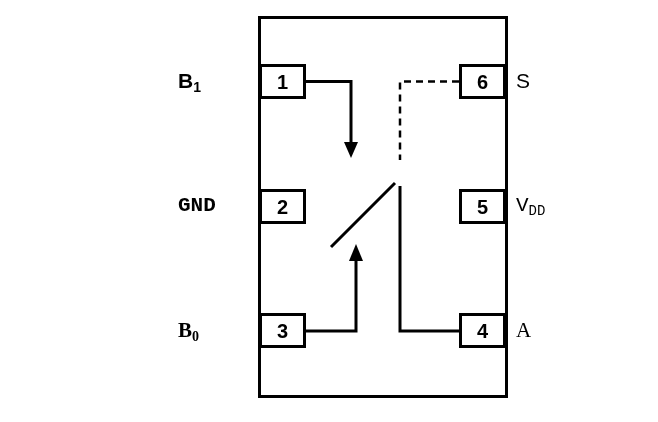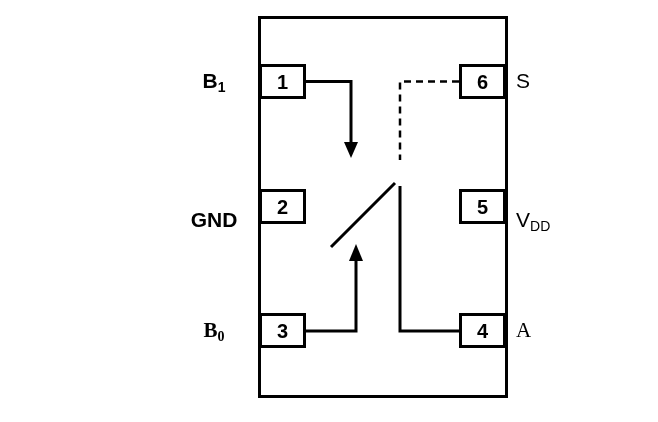--- a/index.html
+++ b/index.html
@@ -58,30 +58,30 @@
   .pbox-4 { left: 459px; top: 313px; }
 
   .pin-label {
     position: absolute;
     font-size: 21px;
     line-height: 24px;
     white-space: nowrap;
   }
   .pin-label.left {
     width: 72px;
-    text-align: center;
+    text-align: left;
     font-weight: bold;
     left: 178px;
   }
   .pin-label.right {
     left: 516px;
     font-weight: normal;
   }
   .plbl-row-top { top: 69px; }
-  .plbl-row-mid { top: 208px; }
+  .plbl-row-mid { top: 194px; font-family: Liberation Mono, monospace; }
   .plbl-row-bot { top: 318px; font-family: Liberation Serif, serif; }
 
   .lbl-sub {
     font-size: 14px;
     vertical-align: -4px;
   }
 </style>
 </head>
 <body>
 

